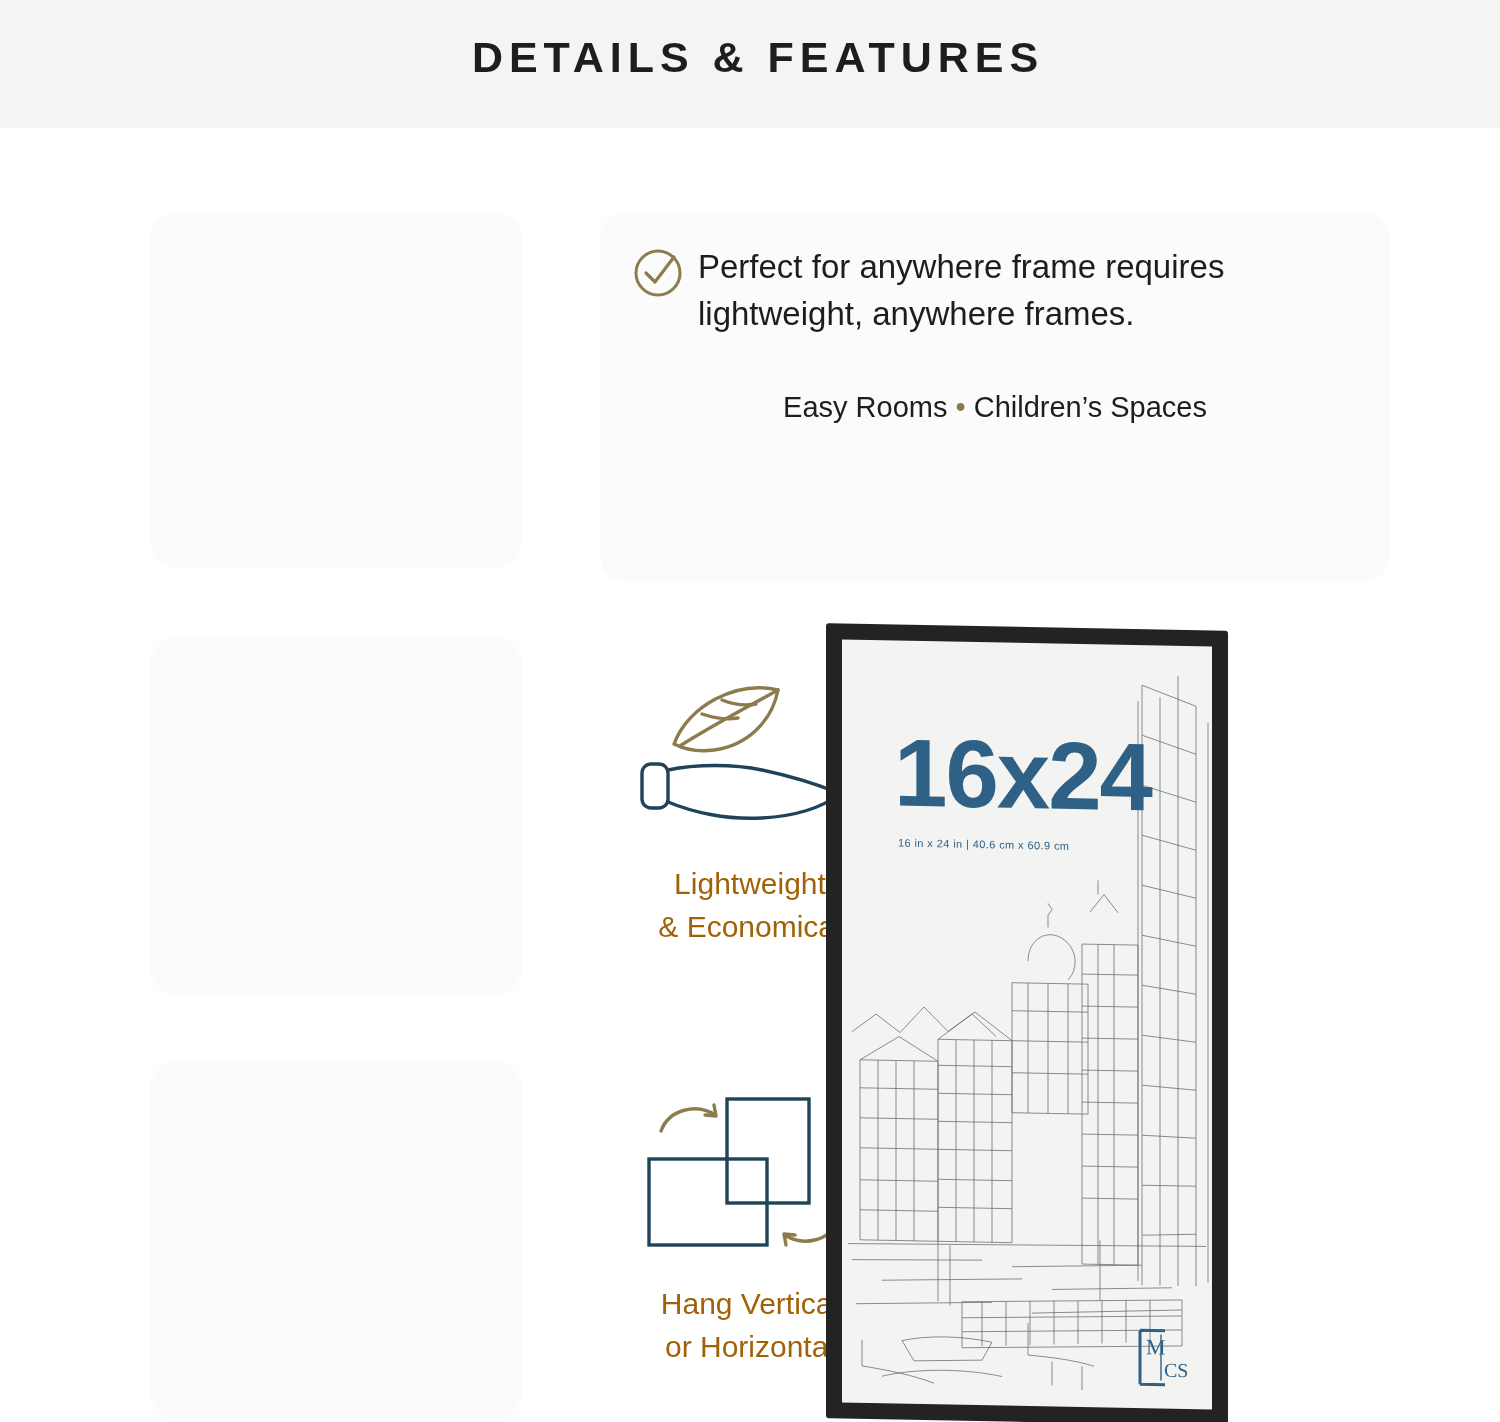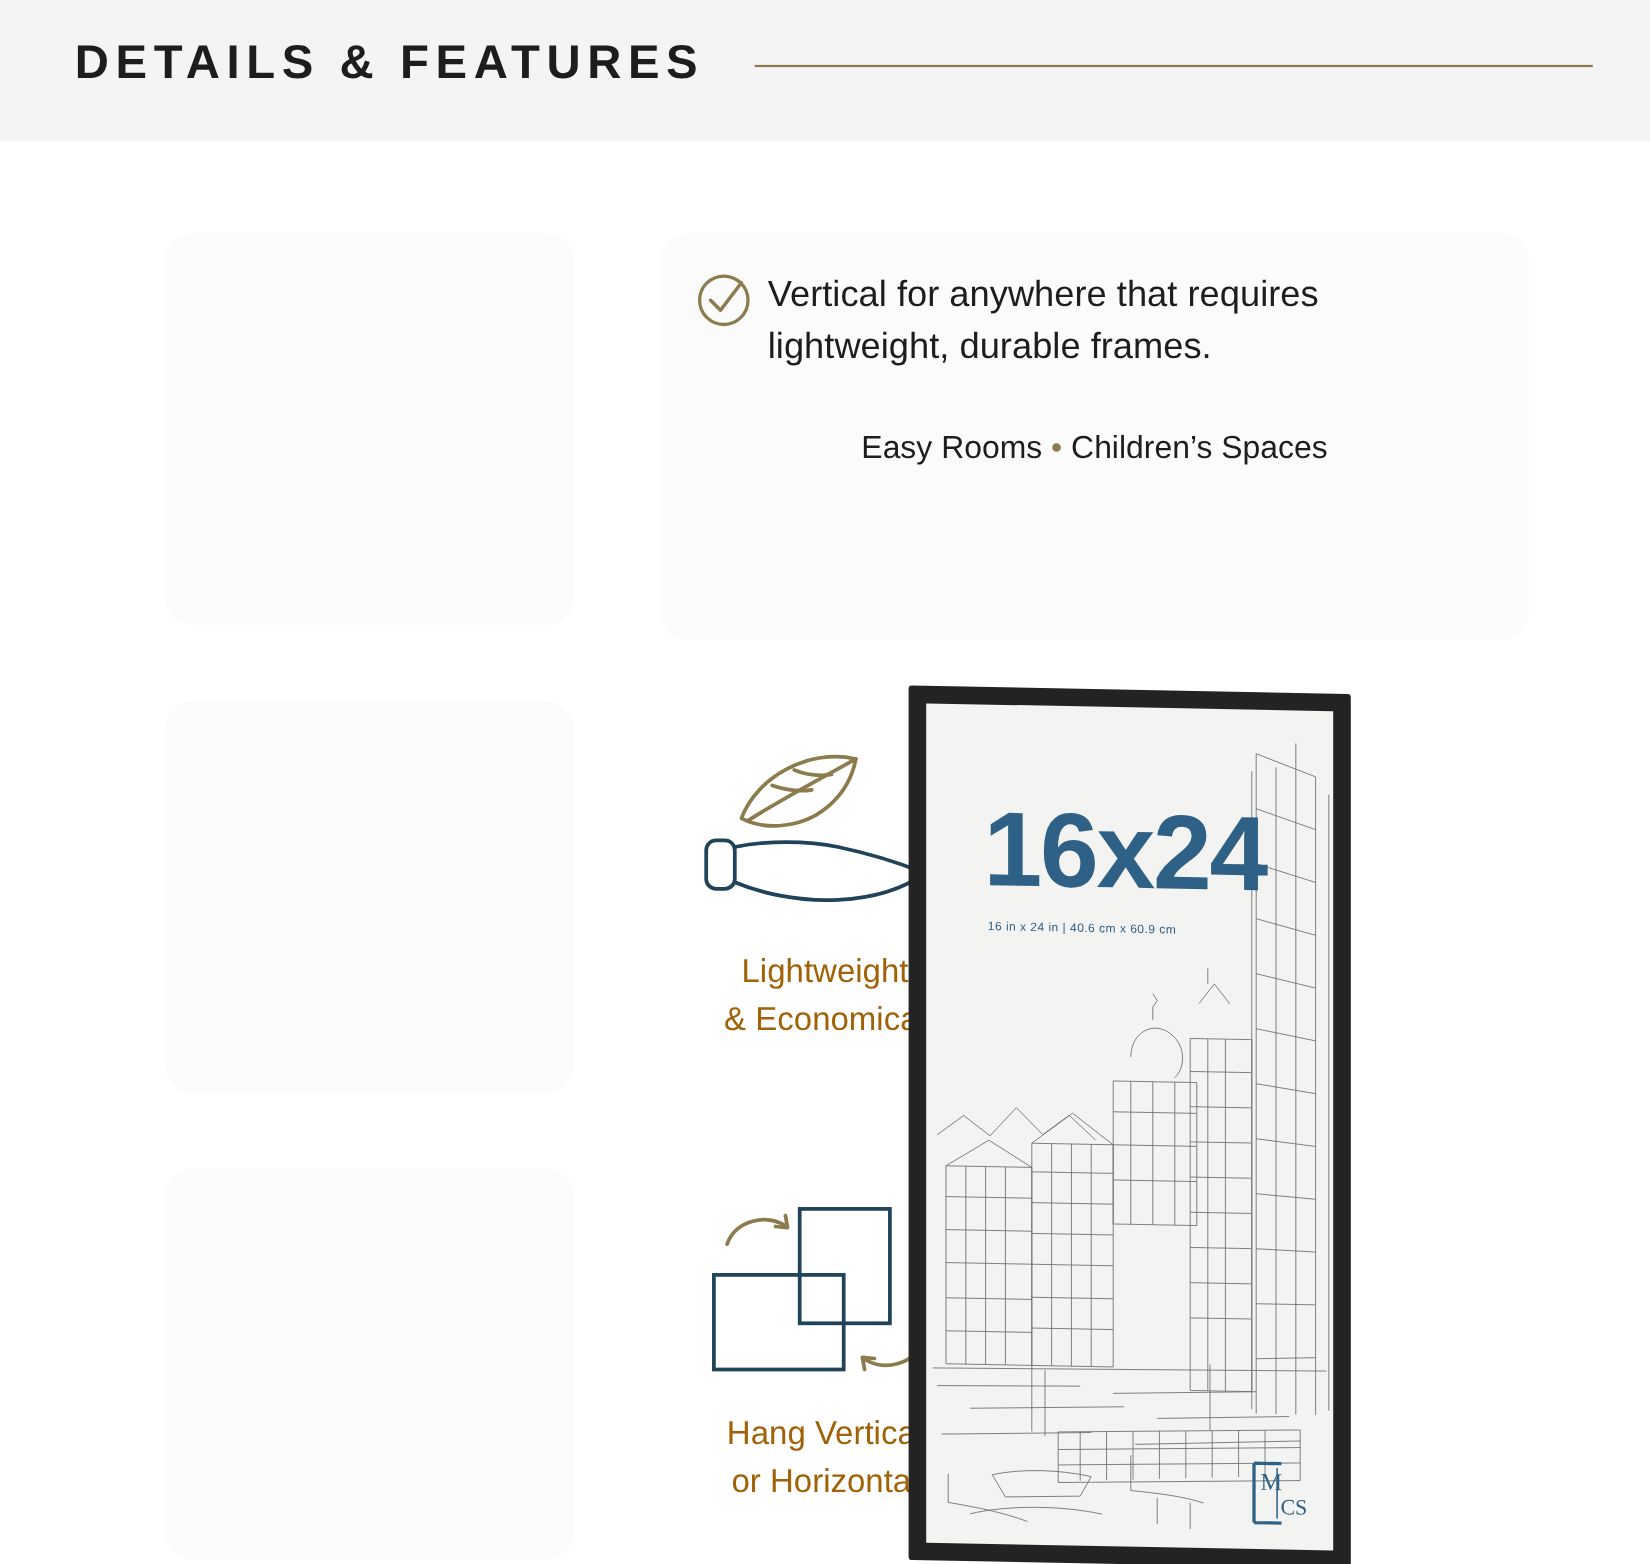--- a/index.html
+++ b/index.html
@@ -24,20 +24,21 @@
     width: 1500px;
     height: 128px;
     background: #f4f4f4;
   }
   .header-inner {
     position: absolute;
     left: 68px; top: 33px;
     display: flex;
     align-items: center;
     width: 1380px;
+    flex-direction: column;
   }
   .header-title {
     font-size: 43px;
     font-weight: bold;
     letter-spacing: 6px;
     color: #1d1d1d;
     white-space: nowrap;
   }
   .header-rule {
     flex: 1;
@@ -247,22 +248,22 @@
 
   <div class="card" id="card-perfect"></div>
   <div class="perfect-head">
     <span class="check-icon">
       <svg width="52" height="52" viewBox="0 0 52 52" aria-hidden="true">
         <circle cx="26" cy="26" r="22" fill="none" stroke="#8c7b4d" stroke-width="3"></circle>
         <polyline points="14,26 23,35 42,10" fill="none" stroke="#8c7b4d" stroke-width="3.2" stroke-linecap="round" stroke-linejoin="round"></polyline>
       </svg>
     </span>
     <span class="perfect-head-text">
-      <span>Vertical for anywhere that requires</span><br>
-      <span>lightweight, durable frames.</span>
+      <span>Perfect for anywhere frame requires</span><br>
+      <span>lightweight, anywhere frames.</span>
     </span>
   </div>
   <div class="perfect-lines">
     <div class="perfect-line">
       <span>Easy Rooms</span>
       <span class="bullet-dot">•</span>
       <span>Children’s Spaces</span>
     </div>
   </div>
 

